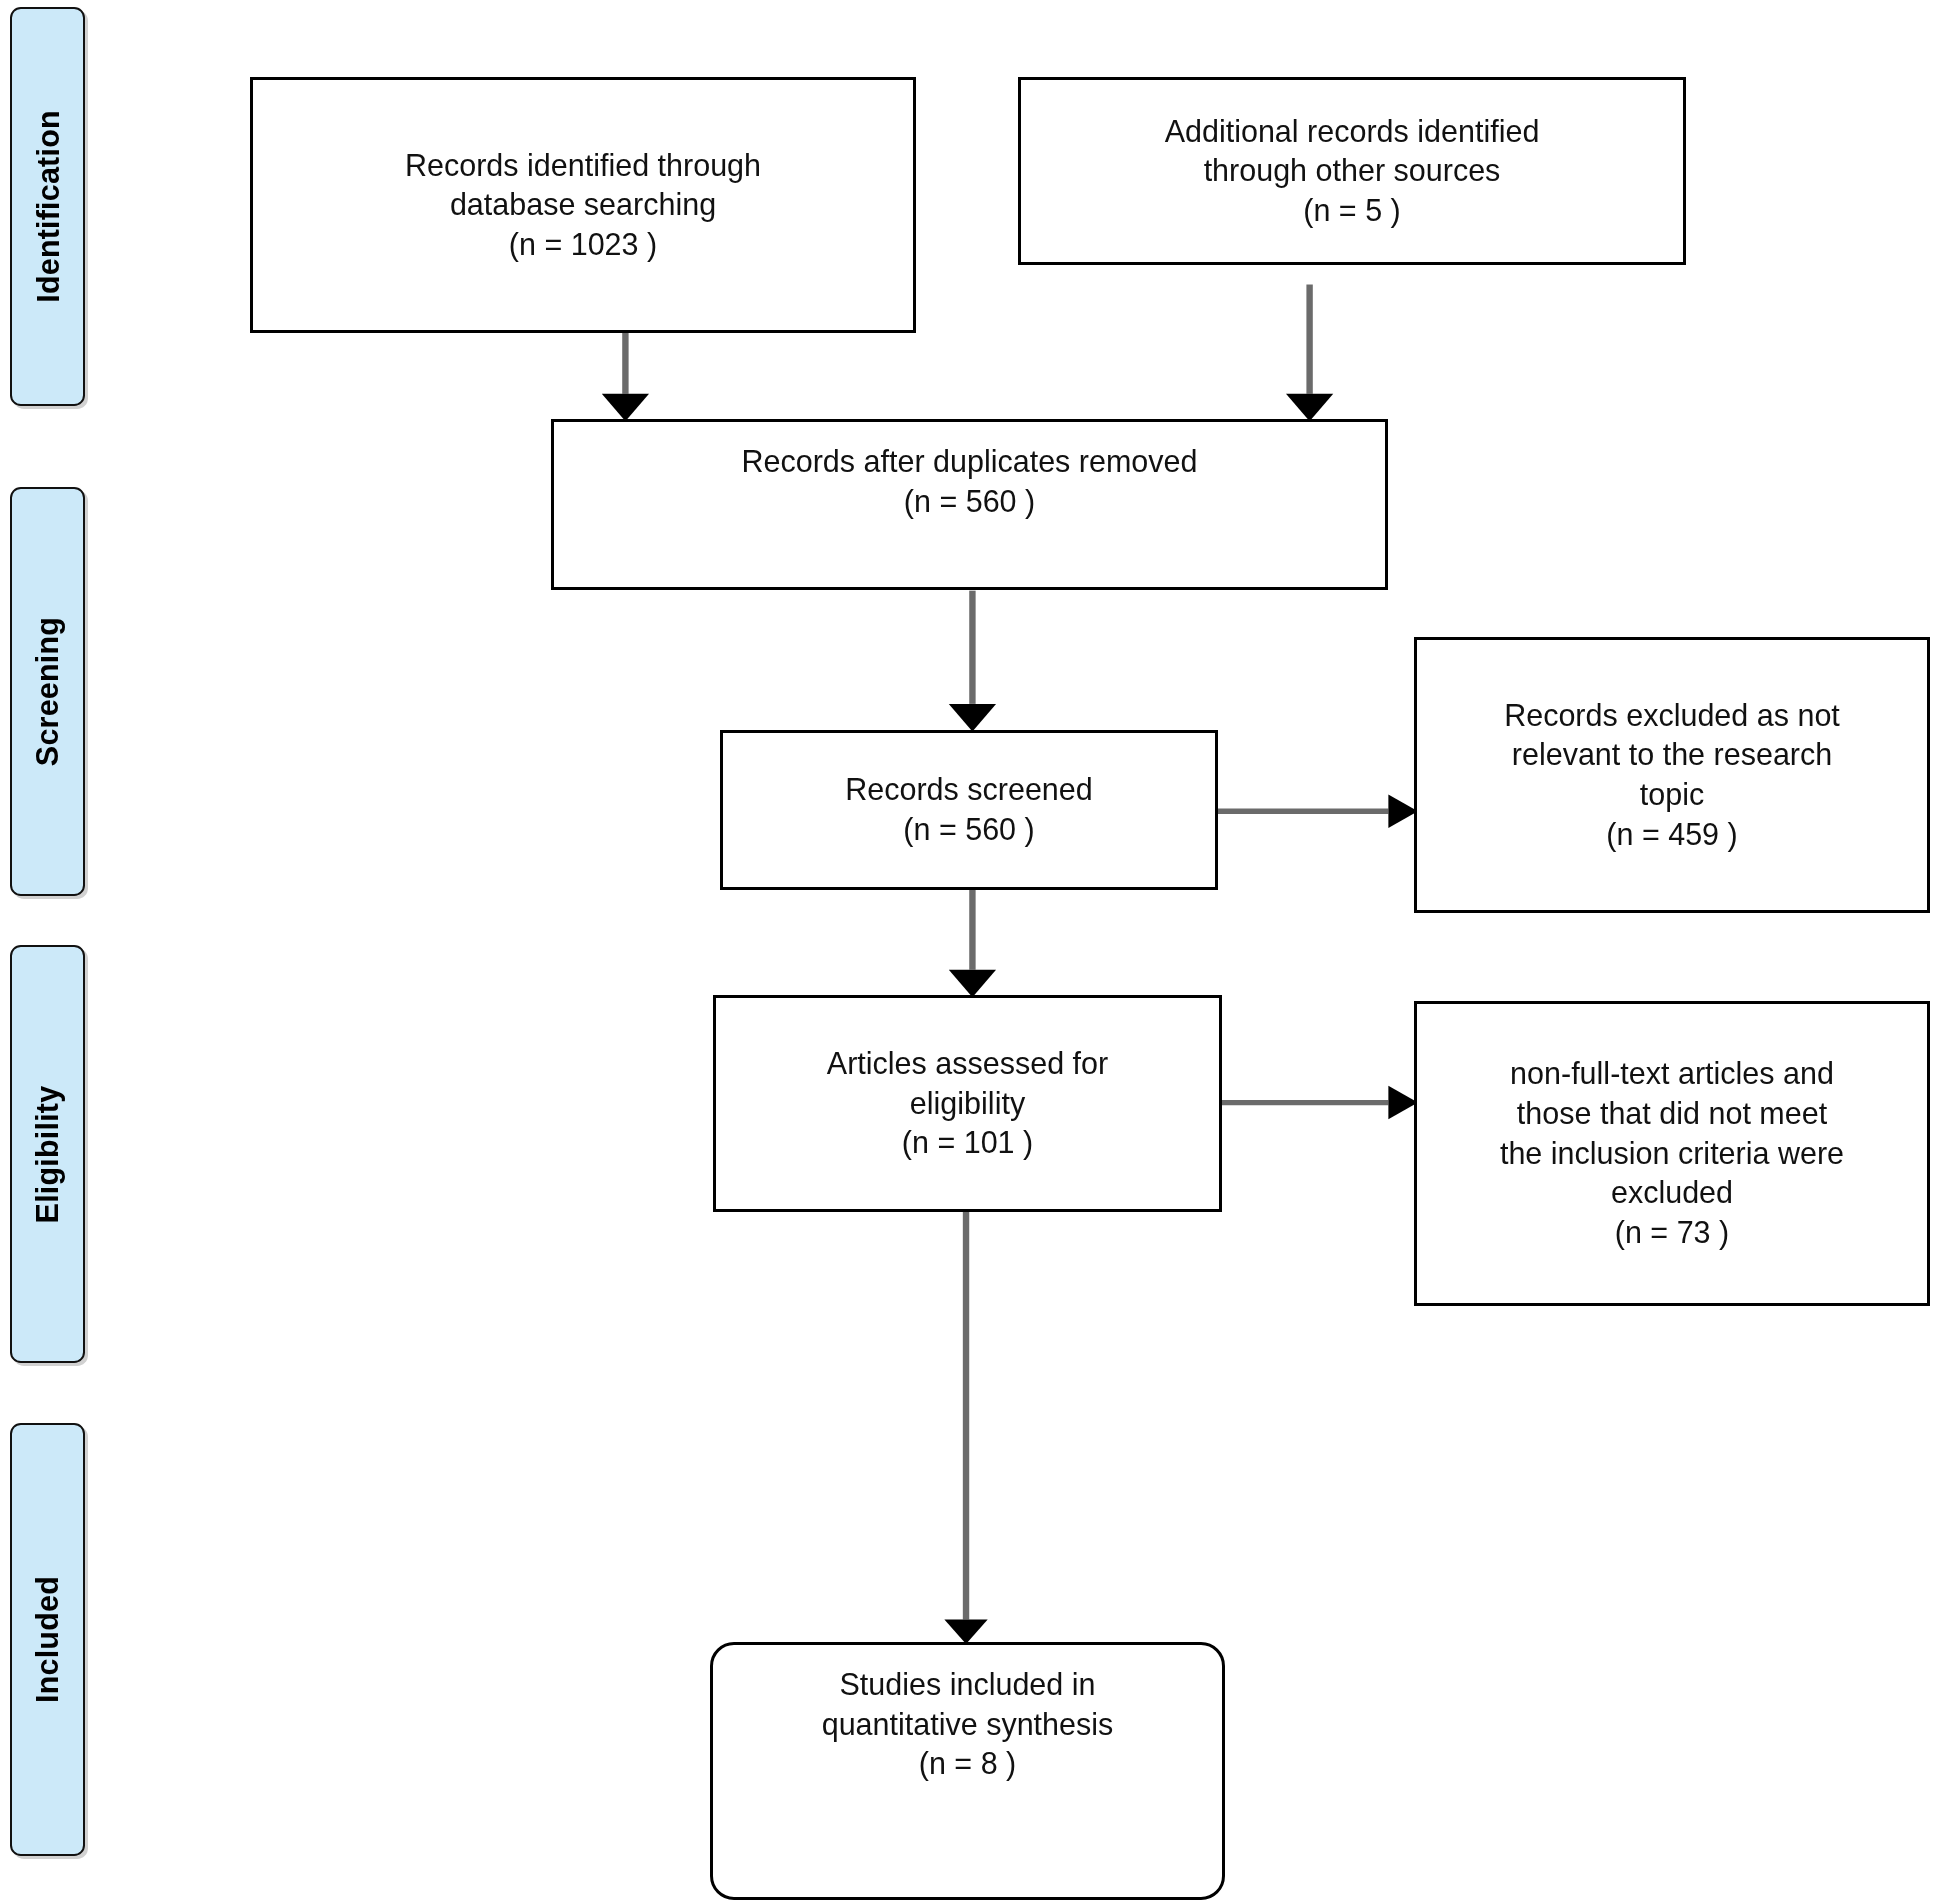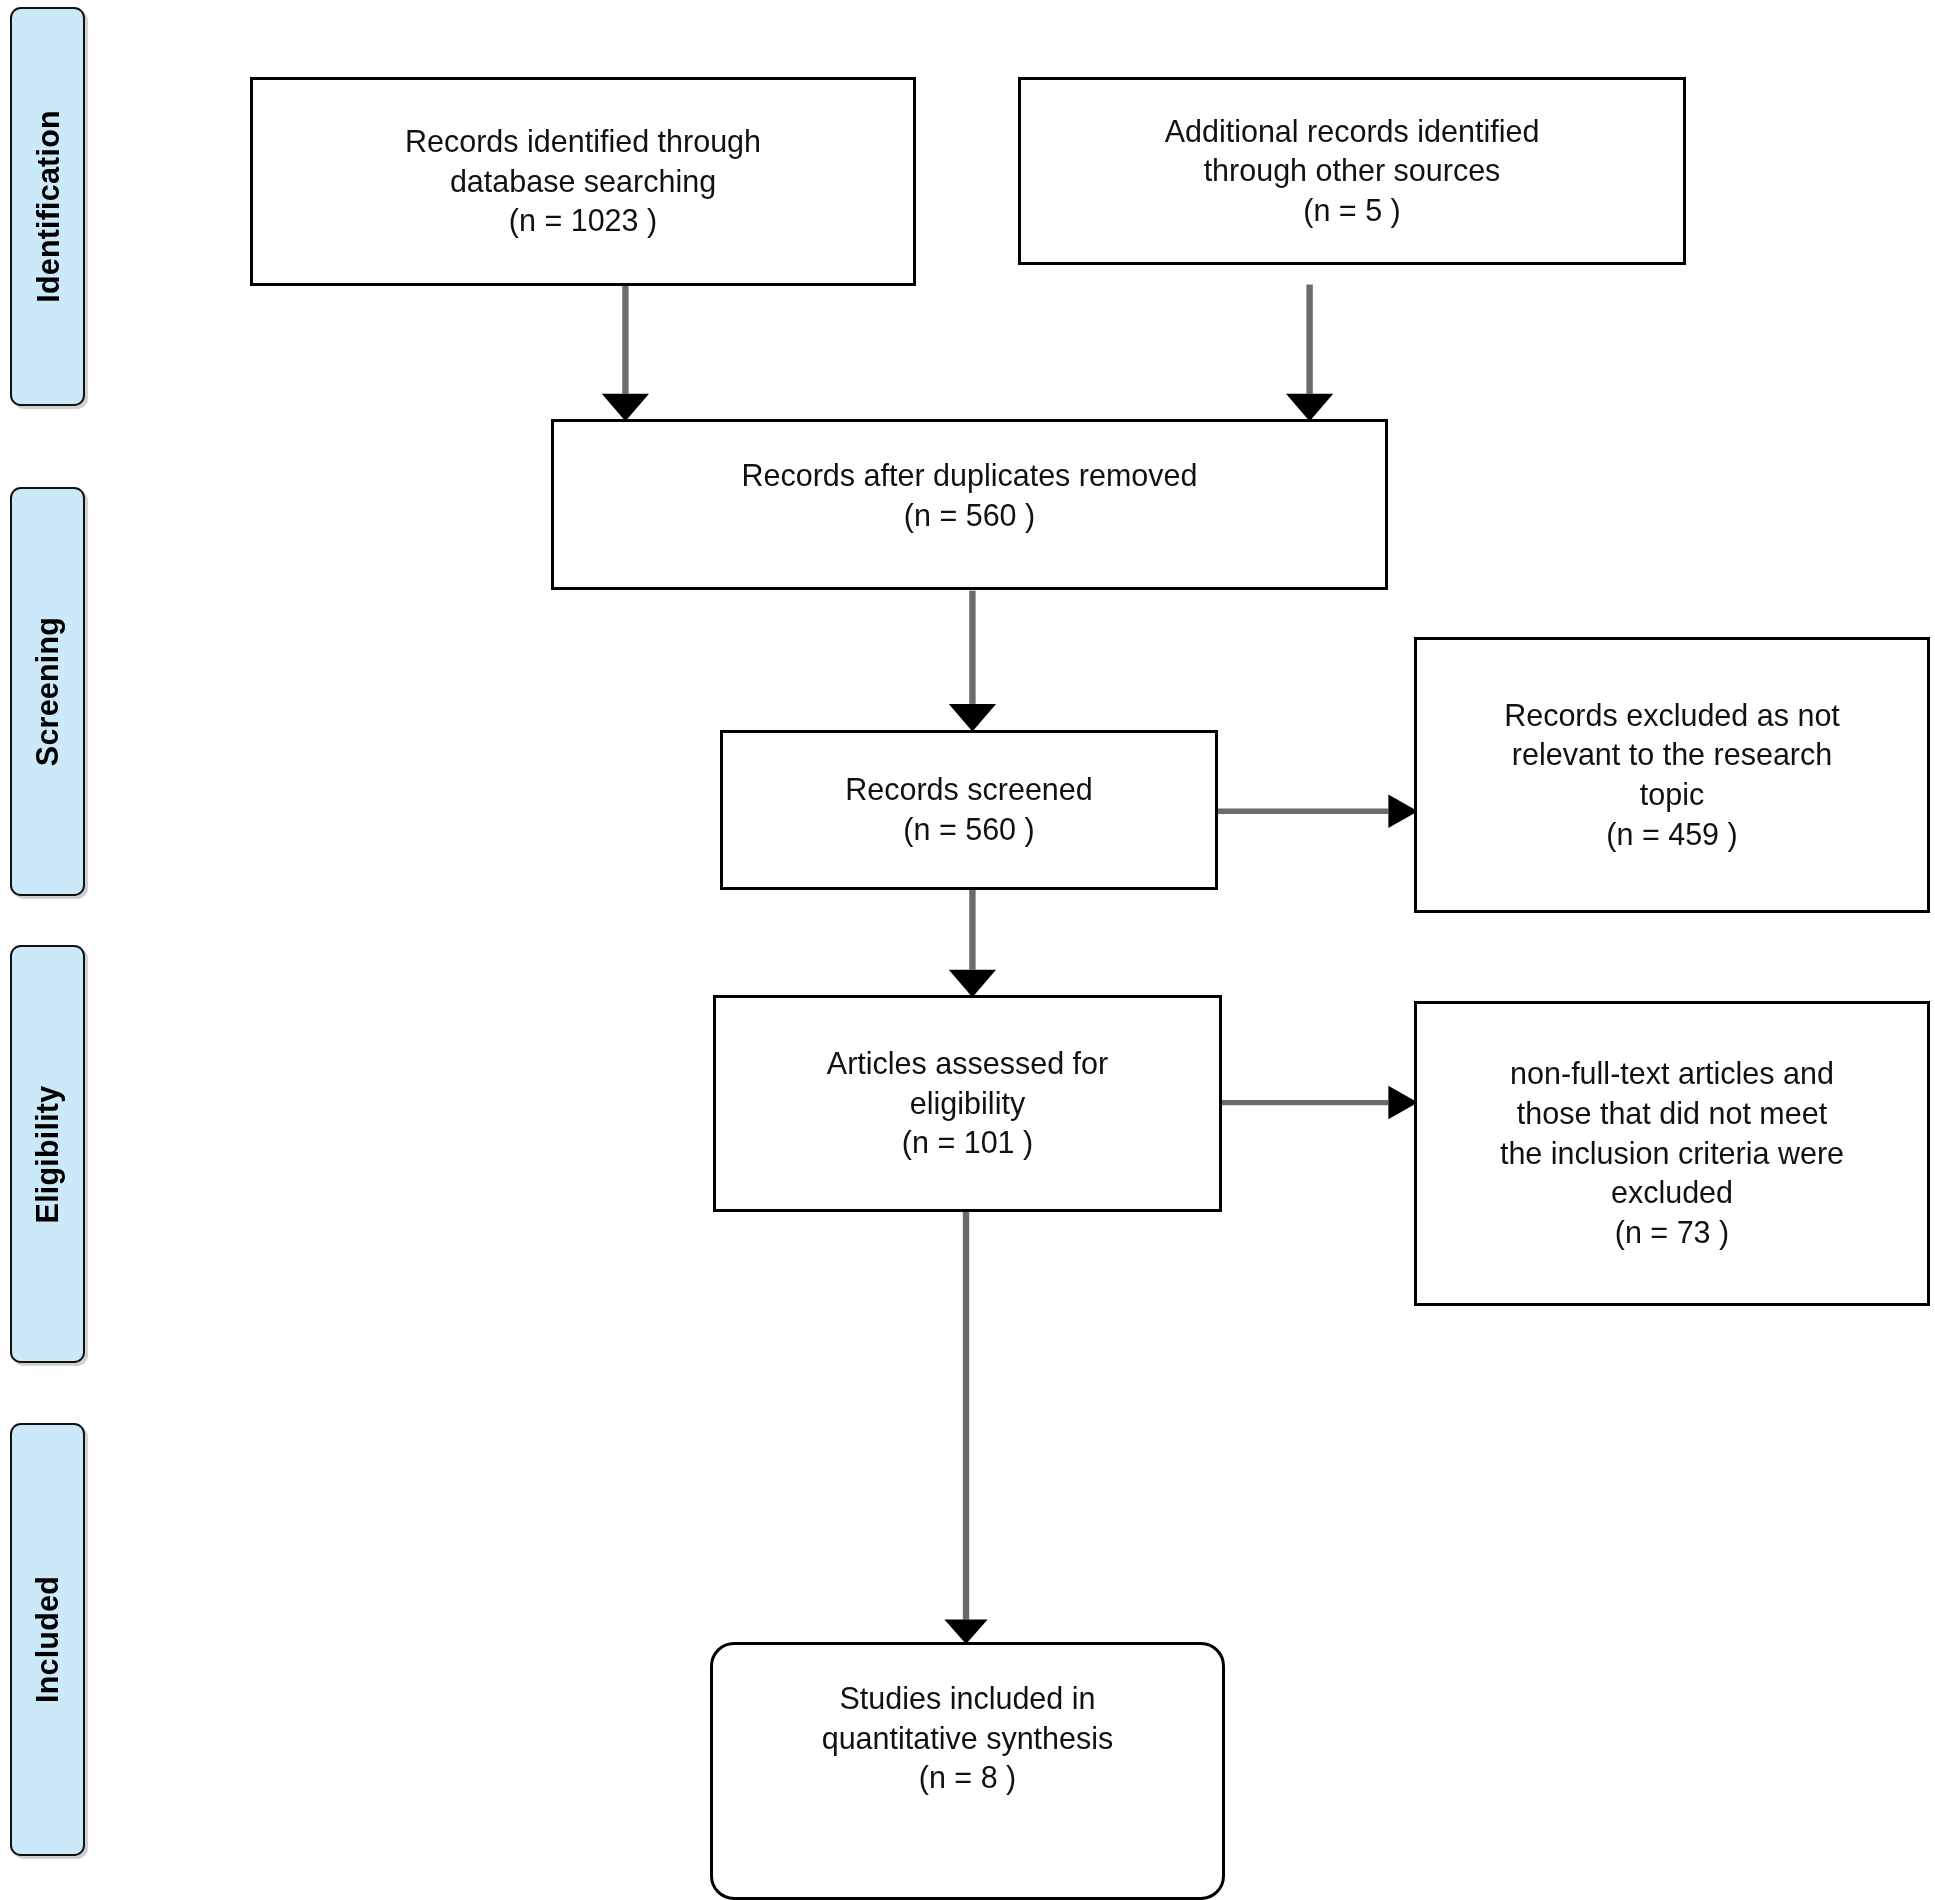--- a/index.html
+++ b/index.html
@@ -55,21 +55,21 @@
   .flow-box .box-text {
     font-size: 30.5px;
     line-height: 1.30;
     color: #111111;
     text-align: center;
     white-space: pre-line;
     width: 100%;
   }
 
   
-  .flow-box.vtop { align-items: flex-start; padding-top: 34px; }
+  .flow-box.vtop { align-items: flex-start; padding-top: 20px; }
   .flow-box.vcenter { align-items: center; }
 
   
   #connectors {
     position: absolute;
     top: 0;
     left: 0;
     width: 1936px;
     height: 1900px;
     pointer-events: none;
@@ -143,21 +143,21 @@
       <line x1="2482" y1="2240" x2="2820" y2="2240" stroke="#6b6b6b" stroke-width="11"></line>
       <path d="M2820,2206 L2880,2240 L2820,2274 Z" fill="#000000"></path>
     </g>
 
     <g>
       <line x1="1962" y1="2462" x2="1962" y2="3290" stroke="#6b6b6b" stroke-width="13"></line>
       <path d="M1918,3290 L2006,3290 L1962,3340 Z" fill="#000000"></path>
     </g>
   </svg>
 
-  <div class="flow-box vcenter" style="left:250px; top:77px; width:666px; height:209px;">
+  <div class="flow-box vcenter" style="left:250px; top:77px; width:666px; height:256px;">
     <span class="box-text">Records identified through
 database searching
 (n = 1023 )</span>
   </div>
 
   <div class="flow-box vcenter" style="left:1018px; top:77px; width:668px; height:188px;">
     <span class="box-text">Additional records identified
 through other sources
 (n = 5 )</span>
   </div>

